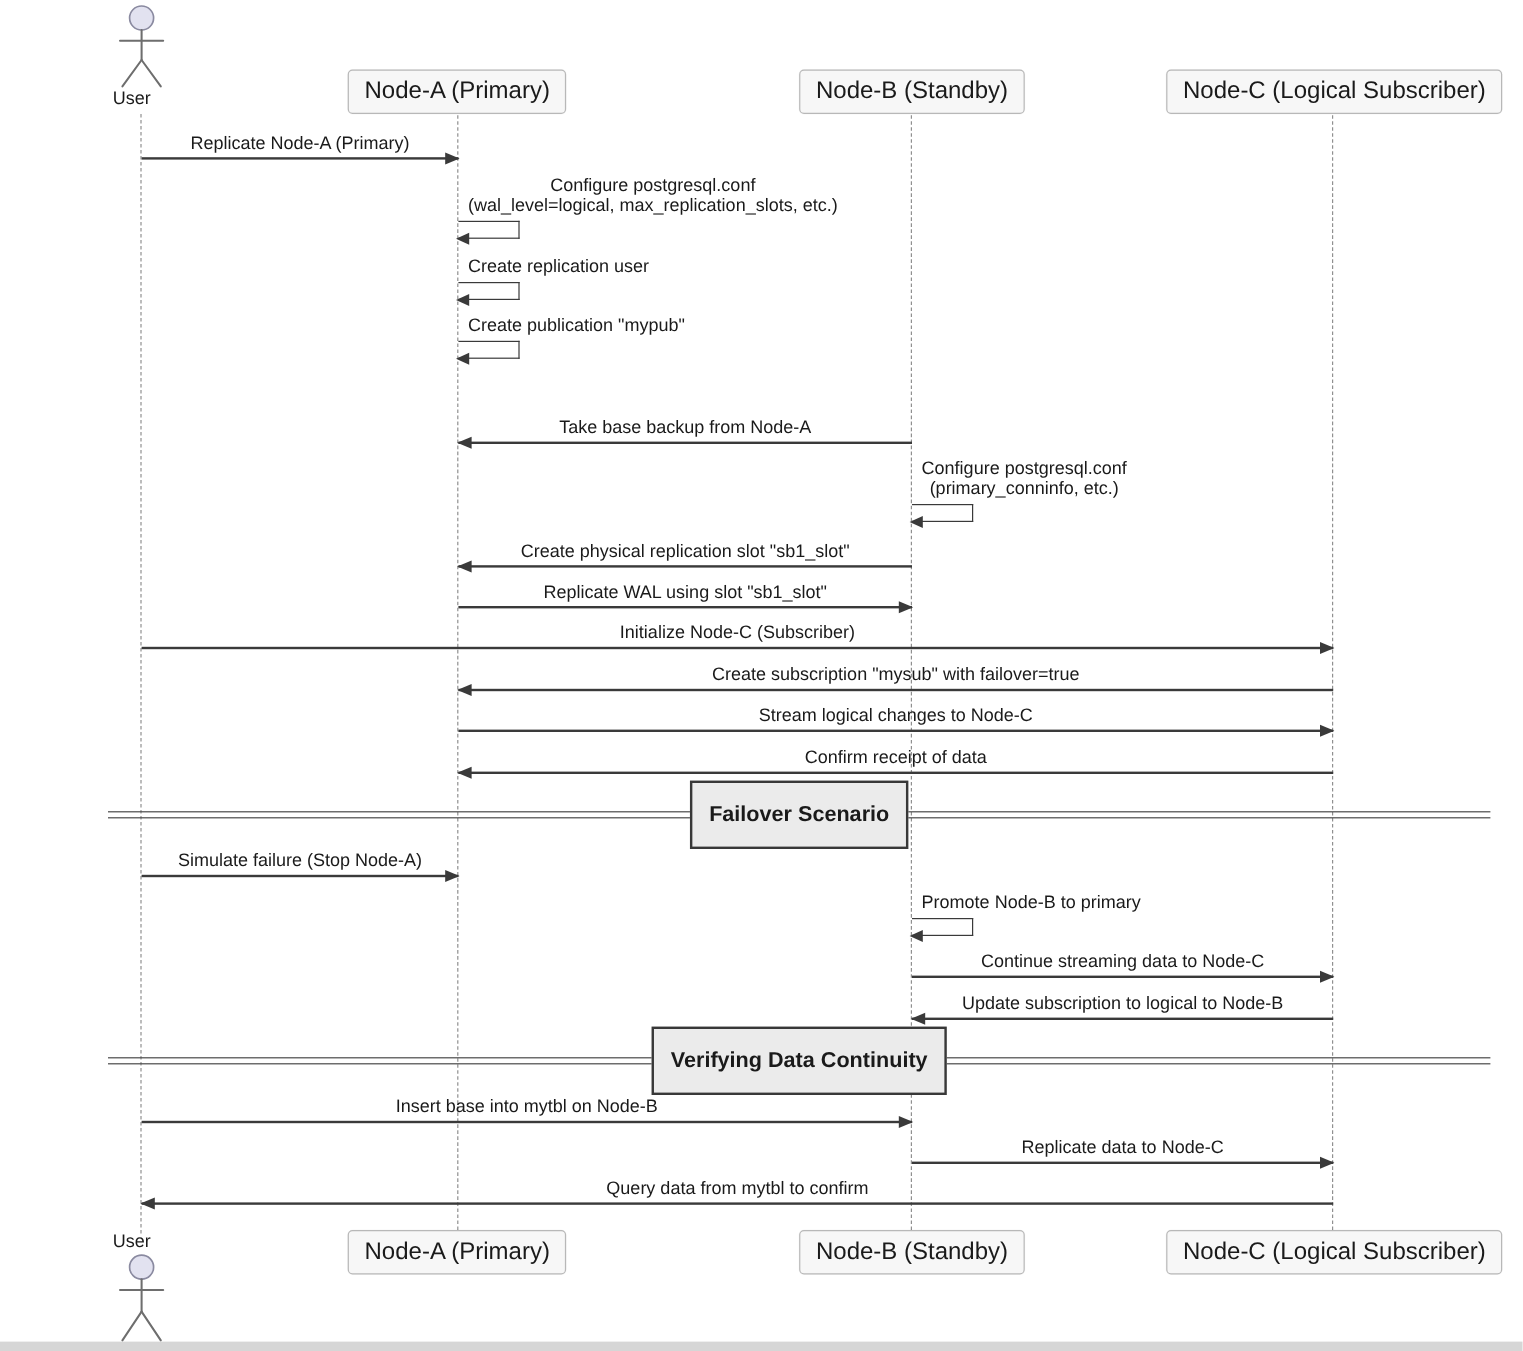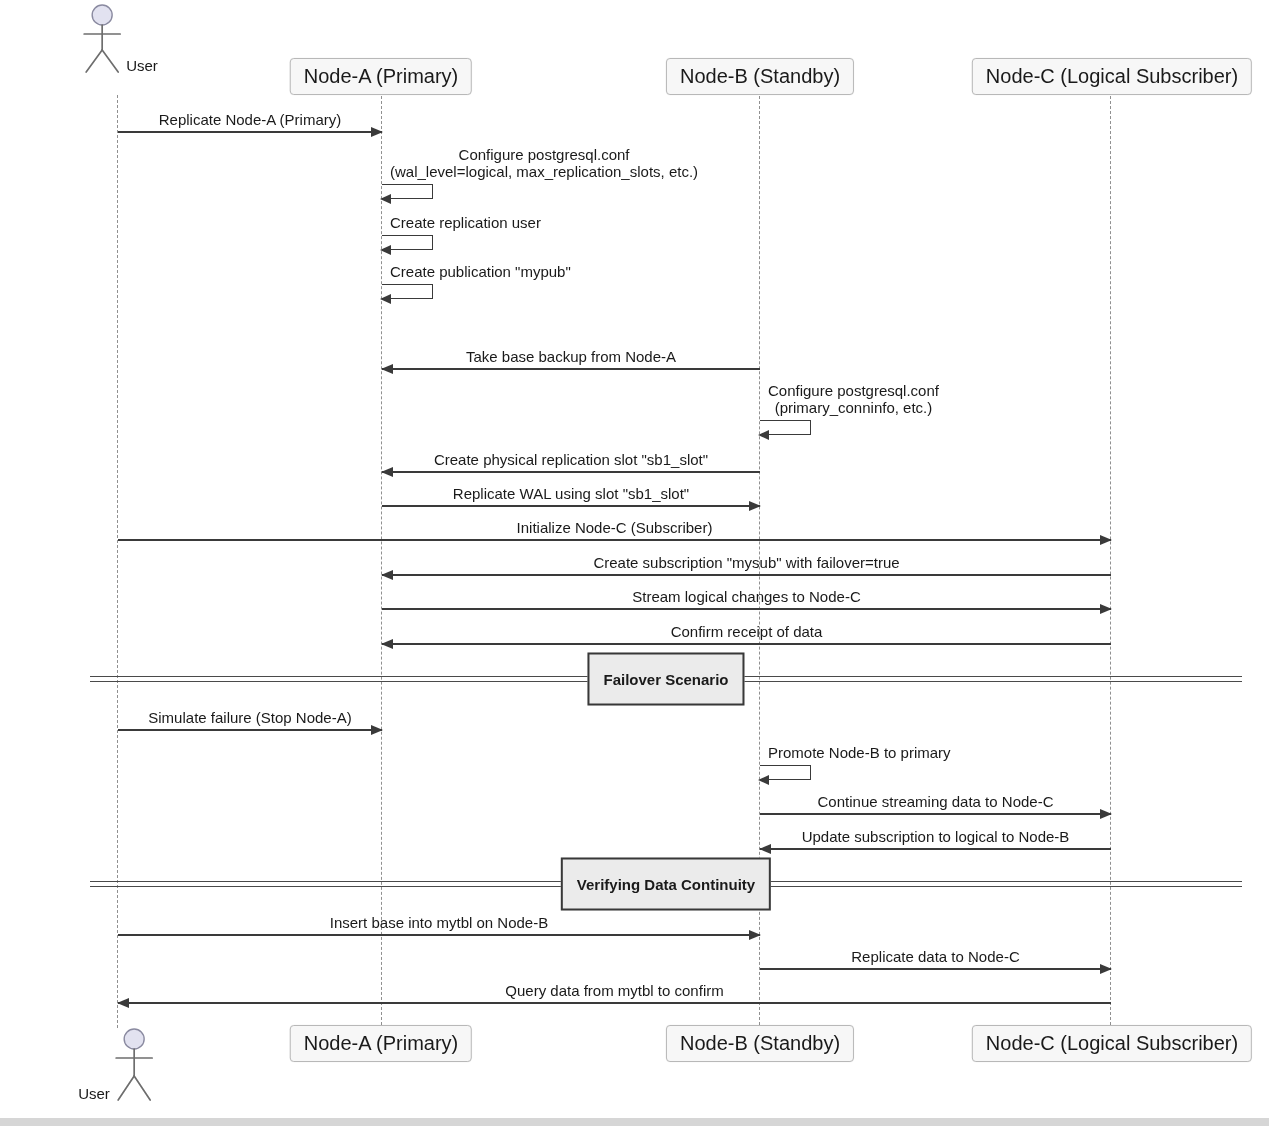--- a/index.html
+++ b/index.html
@@ -9,41 +9,41 @@
     color:var(--text,#1a1a1a); font-size:15px;
   }
   .lifeline { position:absolute; width:0; border-left:1px dashed var(--lifeline,#909090); }
   .pbox {
     position:absolute; transform:translateX(-50%);
     background:var(--participant-fill,#f7f7f7);
     border:1px solid var(--participant-border,#b8b8b8);
     border-radius:4px; padding:6px 13px; font-size:20px; white-space:nowrap;
     box-shadow:0 0 0 0.5px rgba(0,0,0,0.03);
   }
-  .actor { position:absolute; transform:translateX(-50%); display:flex; align-items:flex-end; }
+  .actor { position:absolute; transform:translateX(-50%); display:flex; flex-direction:column; align-items:flex-start; }
   .actor-label { font-size:15px; line-height:17px; }
   .stick circle { fill:var(--actor-head,#e2e2f0); stroke:#8a8aa0; stroke-width:1.4; }
   .stick line { stroke:#6e6e6e; stroke-width:1.7; stroke-linecap:round; }
   .msg { position:absolute; }
   .msg-label { text-align:center; font-size:15px; line-height:17px; margin-bottom:3px; white-space:pre-line; }
   .msg-line { height:0; border-top:2px solid var(--line,#3a3a3a); position:relative; }
   .ah { position:absolute; width:0; height:0; border-top:5px solid transparent; border-bottom:5px solid transparent; top:-6px; }
   .ah.right { right:-1px; border-left:12px solid var(--line,#3a3a3a); }
   .ah.left  { left:-1px;  border-right:12px solid var(--line,#3a3a3a); }
   .selfmsg { position:absolute; }
   .selfmsg .msg-label { width:max-content; margin-left:8px; margin-bottom:0; }
   .loop { width:50px; height:13px; margin-top:4px; position:relative;
           border:1.5px solid var(--line,#3a3a3a); border-left:none; }
   .loop .ah { top:auto; bottom:-6px; left:-2px; border-right:11px solid var(--line,#3a3a3a); }
   .divider { position:absolute; left:90px; width:1152px; height:30px; }
   .divider-lines { position:absolute; top:50%; margin-top:-3px; width:100%; height:4px;
     border-top:1.5px solid #4a4a4a; border-bottom:1.5px solid #4a4a4a; }
   .divider-box { position:absolute; left:50%; top:50%; transform:translate(-50%,-50%);
     background:var(--divider-fill,#ebebeb); border:2px solid #383838;
-    padding:16px 14px; font-weight:bold; font-size:15px; white-space:nowrap; }
+    padding:16px 14px; font-weight:bold; font-size:18px; white-space:nowrap; }
   .bottom-strip { position:absolute; left:0; top:1118px; width:100%; height:8px; background:#d6d6d6; z-index:5; }
 </style>
 </head>
 <body>
 
 <div class="canvas">
 
   <div class="lifeline" style="left:117px; top:95px;  height:933px;"></div>
   <div class="lifeline" style="left:381px; top:91px;  height:934px;"></div>
   <div class="lifeline" style="left:759px; top:91px;  height:934px;"></div>

